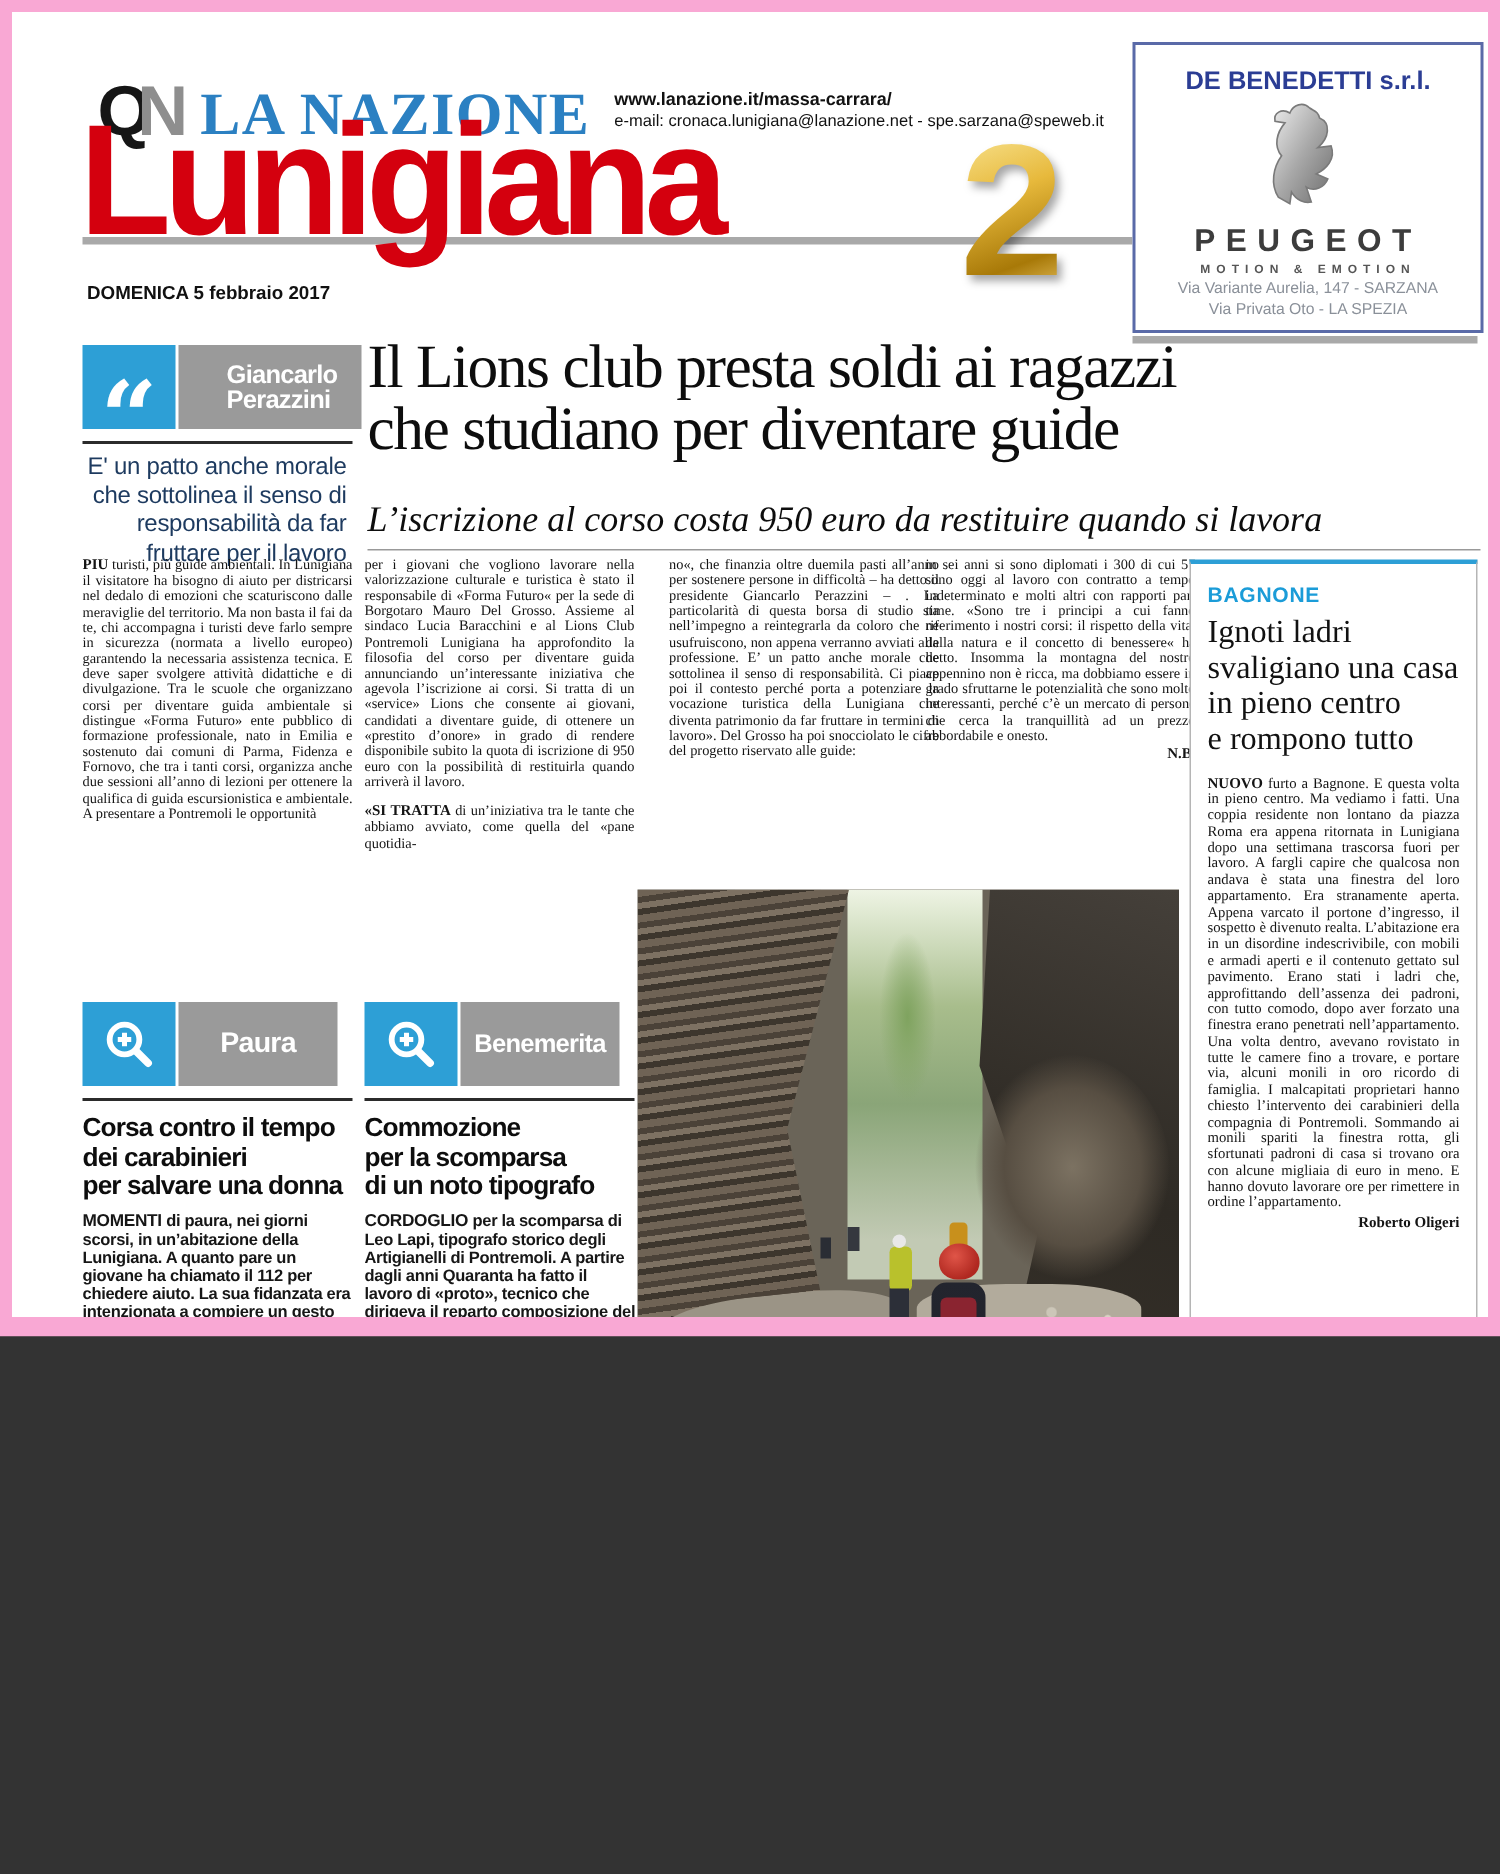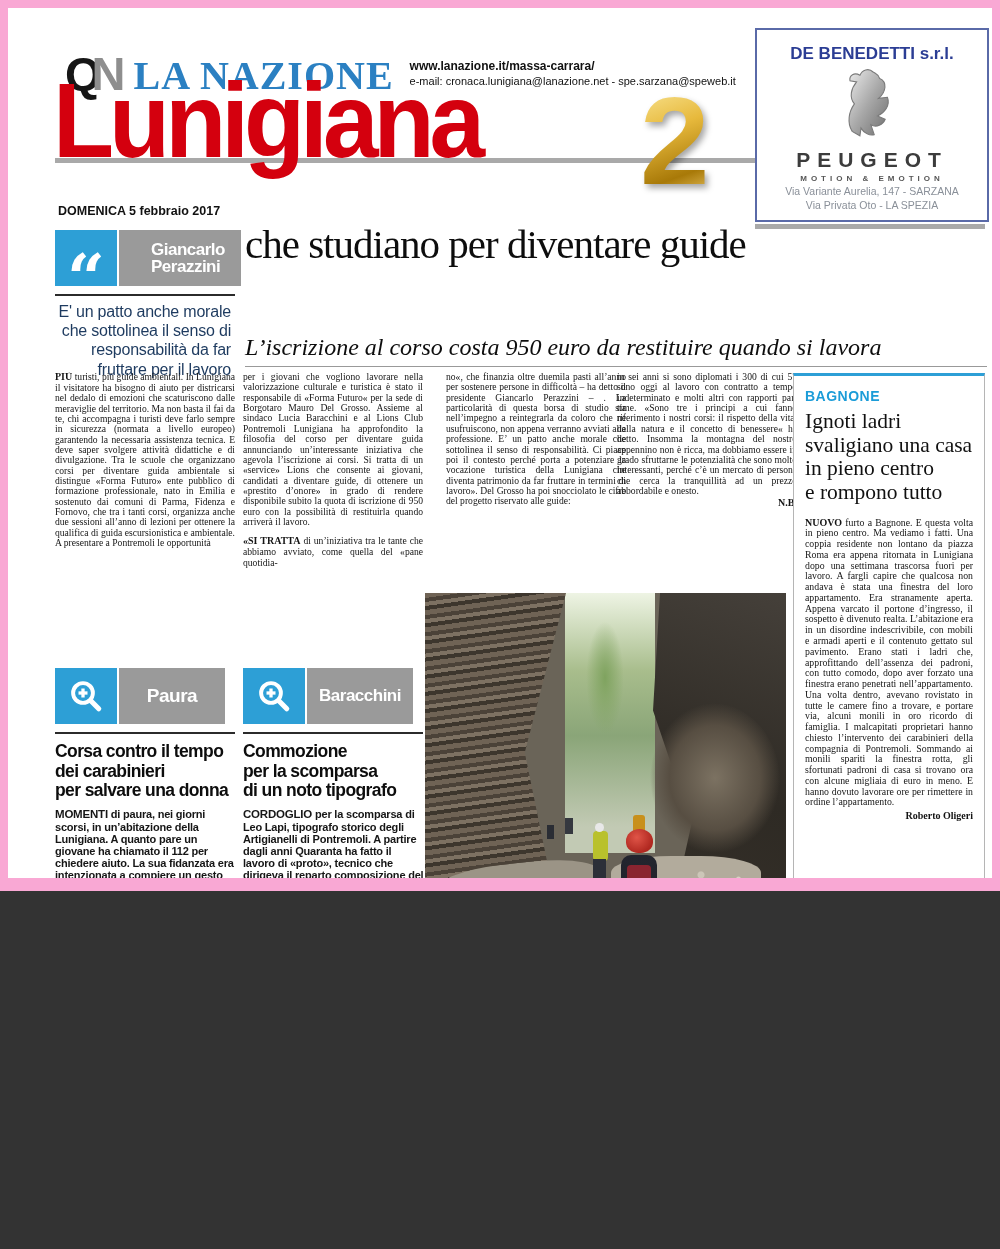--- a/index.html
+++ b/index.html
@@ -118,34 +118,35 @@
       <path d="M31 5 C27 1 21 3 19 8 C14 5 9 8 10 13 L16 14 C11 20 9 28 14 34 C9 41 7 51 12 59 L19 63 L20 56 C23 61 28 63 32 62 L29 53 C34 56 40 53 42 48 L35 45 C41 42 47 36 44 28 L36 29 C43 23 44 14 37 11 C36 7 34 7 31 5 Z" fill="url(#silver)" stroke="#7a7a7a" stroke-width="1"></path>
     </svg>
     <div class="pg-brand">PEUGEOT</div>
     <div class="pg-tag">MOTION &amp; EMOTION</div>
     <div class="pg-addr">Via Variante Aurelia, 147 - SARZANA</div>
     <div class="pg-addr">Via Privata Oto - LA SPEZIA</div>
   </div>
   <div class="abs gray-rule" style="left:747px;top:216px;width:230px;"></div>
 
   <div class="abs masthead" style="left:45px;top:64px;">Lunigiana</div>
-  <div class="abs mh-date" style="left:50px;top:180px;margin-top:16px;">DOMENICA 5 febbraio 2017</div>
+  <div class="abs mh-date" style="left:50px;top:180px;">DOMENICA 5 febbraio 2017</div>
   <div class="abs gold2" style="left:632px;top:70px;">2</div>
 
   <div class="abs tagicon" style="left:47px;top:222px;">
     <span class="quotemark">“</span>
   </div>
   <div class="abs taglabel quote-author" style="left:111px;top:222px;width:106px;padding-left:16px;">
     <span><span>Giancarlo</span><br>
     <span>Perazzini</span></span>
   </div>
   <div class="abs darkrule" style="left:47px;top:286px;width:180px;"></div>
   <div class="abs quote-text" style="left:47px;top:294px;width:176px;">E' un patto anche morale che sottolinea il senso di responsabilità da far fruttare per il lavoro</div>
 
   <div class="abs headline" style="left:237px;top:216px;width:742px;">
+    <div>Il Lions club presta soldi ai ragazzi</div>
     <div>che studiano per diventare guide</div>
   </div>
   <div class="abs subhead" style="left:237px;top:326px;width:742px;">L’iscrizione al corso costa 950 euro da restituire quando si lavora</div>
   <div class="abs hairline" style="left:237px;top:358px;width:742px;"></div>
 
   <div class="abs bodycol" style="left:47px;top:364px;width:180px;height:292px;">
     <b>PIÙ</b><span> turisti, più guide ambientali. In Lunigiana il visitatore ha bisogno di aiuto per districarsi nel dedalo di emozioni che scaturiscono dalle meraviglie del territorio. Ma non basta il fai da te, chi accompagna i turisti deve farlo sempre in sicurezza (normata a livello europeo) garantendo la necessaria assistenza tecnica. E deve saper svolgere attività didattiche e di divulgazione. Tra le scuole che organizzano corsi per diventare guida ambientale si distingue «Forma Futuro» ente pubblico di formazione professionale, nato in Emilia e sostenuto dai comuni di Parma, Fidenza e Fornovo, che tra i tanti corsi, organizza anche due sessioni all’anno di lezioni per ottenere la qualifica di guida escursionistica e ambientale. A presentare a Pontremoli le opportunità</span>
   </div>
   <div class="abs bodycol" style="left:235px;top:364px;width:180px;height:292px;">
     <span>per i giovani che vogliono lavorare nella valorizzazione culturale e turistica è stato il responsabile di «Forma Futuro« per la sede di Borgotaro Mauro Del Grosso. Assieme al sindaco Lucia Baracchini e al Lions Club Pontremoli Lunigiana ha approfondito la filosofia del corso per diventare guida annunciando un’interessante iniziativa che agevola l’iscrizione ai corsi. Si tratta di un «service» Lions che consente ai giovani, candidati a diventare guide, di ottenere un «prestito d’onore» in grado di rendere disponibile subito la quota di iscrizione di 950 euro con la possibilità di restituirla quando arriverà il lavoro.</span>
@@ -180,21 +181,21 @@
   </div>
 
   <div class="abs tagicon" style="left:235px;top:660px;">
     <svg width="36" height="36" viewBox="0 0 24 24">
       <circle cx="10" cy="10" r="6.6" fill="none" stroke="#fff" stroke-width="2.6"></circle>
       <line x1="10" y1="7" x2="10" y2="13" stroke="#fff" stroke-width="2.2"></line>
       <line x1="7" y1="10" x2="13" y2="10" stroke="#fff" stroke-width="2.2"></line>
       <line x1="15.2" y1="15.2" x2="20.5" y2="20.5" stroke="#fff" stroke-width="3.4" stroke-linecap="round"></line>
     </svg>
   </div>
-  <div class="abs taglabel" style="left:299px;top:660px;width:106px;font-size:17px;">Baracchini</div>
+  <div class="abs taglabel" style="left:299px;top:660px;width:106px;font-size:17px;">Benemerita</div>
   <div class="abs darkrule" style="left:235px;top:724px;width:180px;"></div>
   <div class="abs sechead" style="left:235px;top:734px;width:185px;">
     <div>Commozione</div>
     <div>per la scomparsa</div>
     <div>di un noto tipografo</div>
   </div>
   <div class="abs secbody" style="left:235px;top:800px;width:182px;height:228px;">
     <span class="lead">CORDOGLIO</span><span> per la scomparsa di Leo Lapi, tipografo storico degli Artigianelli di Pontremoli. A partire dagli anni Quaranta ha fatto il lavoro di «proto», tecnico che dirigeva il reparto composizione del lavoro. E’ stata una figura storica della Tipografia pontremolese assieme al linotipista Athos Michelini ed era ricordato per la meticolosità e la competenza con cui lavorava. Lascia nel dolore la moglie Bruna Franchi e il figlio Paolo. I funerali oggi alle 15 nella Cattedrale.</span>
   </div>
 

